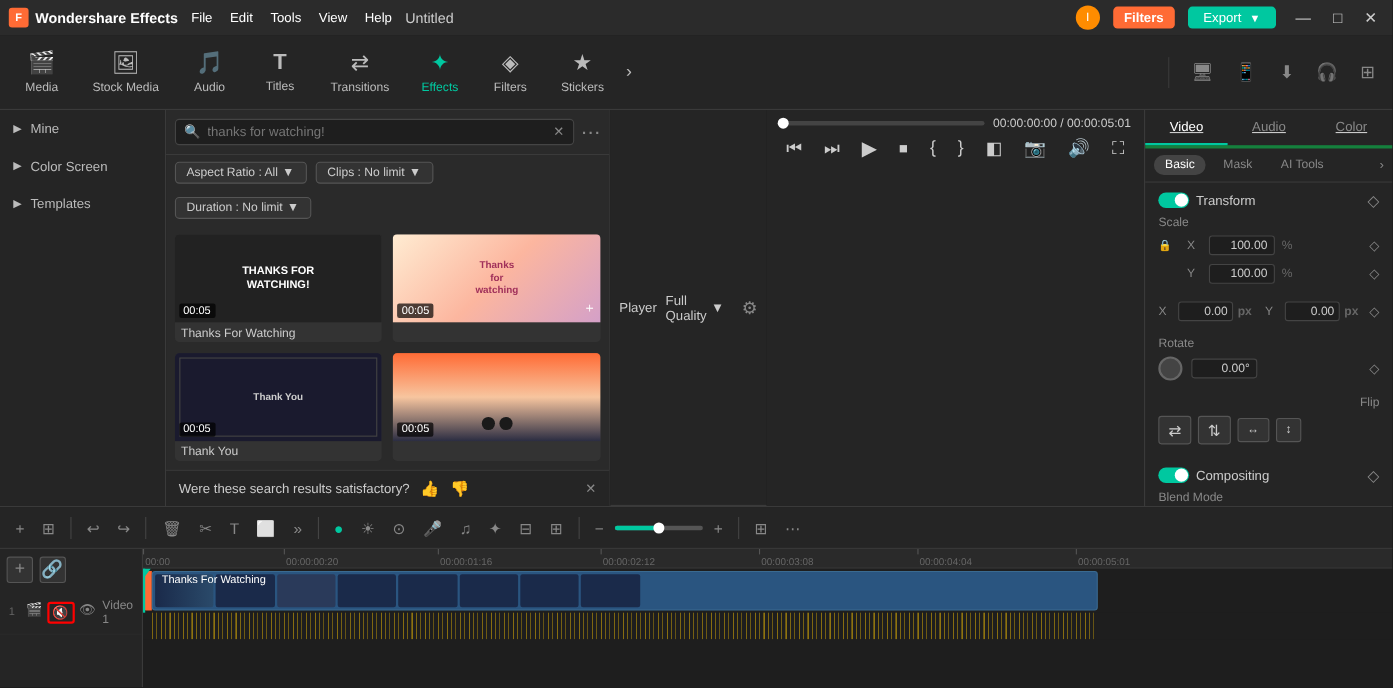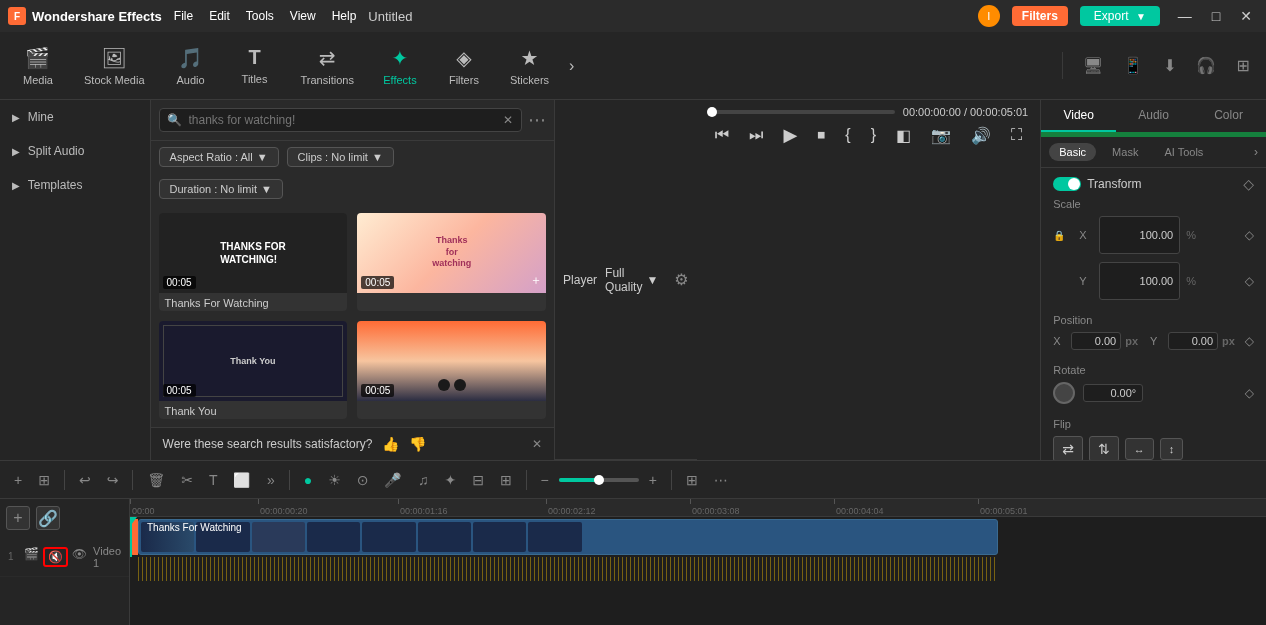--- a/index.html
+++ b/index.html
@@ -63,37 +63,37 @@
     .progress-bar-wrap { display: flex; align-items: center; gap: 8px; margin-bottom: 4px; }
     .progress-bar { flex: 1; height: 4px; background: #444; border-radius: 2px; position: relative; cursor: pointer; }
     .progress-bar .progress-fill { height: 100%; background: #fff; border-radius: 2px; width: 2%; }
     .progress-bar .thumb-dot { width: 10px; height: 10px; border-radius: 50%; background: #fff; position: absolute; top: -3px; left: 2%; transform: translateX(-50%); }
     .time-display { font-size: 11px; color: #ccc; }
     .ctrl-buttons { display: flex; align-items: center; gap: 8px; justify-content: center; }
     .ctrl-btn { background: none; border: none; color: #ccc; cursor: pointer; font-size: 16px; padding: 2px 6px; }
 
     
     #right-panel { width: 240px; background: #252525; border-left: 1px solid #3a3a3a; display: flex; flex-direction: column; overflow-y: auto; }
-    .right-tabs { display: flex; border-bottom: 5px solid #15803d; }
+    .right-tabs { display: flex; border-bottom: 3px solid #15803d; text-decoration: underline; }
     .right-tab { flex: 1; text-align: center; padding: 8px 4px; cursor: pointer; font-size: 12px; color: #888; }
     .right-tab.active { color: #fff; border-bottom: 2px solid #00c8a0; }
     .sub-tabs { display: flex; padding: 6px 8px; gap: 6px; border-bottom: 1px solid #3a3a3a; }
     .sub-tab { padding: 3px 10px; border-radius: 12px; font-size: 11px; cursor: pointer; color: #888; }
     .sub-tab.active { background: #444; color: #fff; }
     .right-more { color: #888; cursor: pointer; margin-left: auto; align-self: center; }
     .section-header { display: flex; align-items: center; justify-content: space-between; padding: 8px 12px 4px; }
     .section-label { font-size: 12px; color: #ccc; font-weight: 500; }
     .section-toggle { display: flex; align-items: center; gap: 6px; }
     .toggle-switch { width: 28px; height: 14px; background: #00c8a0; border-radius: 7px; position: relative; cursor: pointer; }
     .toggle-switch .knob { width: 12px; height: 12px; background: #fff; border-radius: 50%; position: absolute; top: 1px; left: 1px; }
     .toggle-switch.on .knob { left: 15px; }
     .keyframe-icon { color: #888; cursor: pointer; font-size: 14px; }
     .prop-row { display: flex; align-items: center; padding: 4px 12px; gap: 6px; }
     .prop-label { font-size: 11px; color: #888; width: 14px; }
-    .prop-input { background: #1e1e1e; border: 1px solid #444; border-radius: 3px; color: #ccc; font-size: 11px; width: 81px; padding: 12px 6px; text-align: right; }
+    .prop-input { background: #1e1e1e; border: 1px solid #444; border-radius: 3px; color: #ccc; font-size: 11px; width: 60px; padding: 2px 6px; text-align: right; }
     .prop-unit { font-size: 11px; color: #666; width: 16px; }
     .prop-keyframe { color: #888; cursor: pointer; font-size: 12px; margin-left: auto; }
     .lock-icon-wrap { width: 20px; display: flex; justify-content: center; color: #888; font-size: 12px; }
     .section-divider { height: 1px; background: #3a3a3a; margin: 4px 0; }
     .pos-row { display: flex; align-items: center; padding: 4px 12px; gap: 4px; }
     .pos-label { font-size: 11px; color: #888; width: 14px; }
     .pos-input { background: #1e1e1e; border: 1px solid #444; border-radius: 3px; color: #ccc; font-size: 11px; width: 50px; padding: 2px 4px; text-align: right; }
     .pos-unit { font-size: 11px; color: #666; font-weight: bold; }
     .rotate-row { display: flex; align-items: center; padding: 4px 12px; gap: 8px; }
     .rotate-dial { width: 22px; height: 22px; border-radius: 50%; background: #444; border: 2px solid #666; cursor: pointer; }
@@ -221,21 +221,21 @@
 
 <div id="main">
 
   <div id="left-panel">
     <div class="left-panel-item">
       <span class="chevron">▶</span>
       <span>Mine</span>
     </div>
     <div class="left-panel-item">
       <span class="chevron">▶</span>
-      <span>Split Audio</span>
+      <span>Color Screen</span>
     </div>
     <div class="left-panel-item">
       <span class="chevron">▶</span>
       <span>Templates</span>
     </div>
   </div>
 
   <div id="search-panel">
     <div class="search-header">
       <div class="search-box">
@@ -258,21 +258,21 @@
     <div class="filter-row">
       <button class="filter-btn">
         <span>Duration : No limit</span>
         <span>▼</span>
       </button>
     </div>
     <div class="search-results">
 
       <div class="result-card">
         <div class="thumb thumb-blue" style="aspect-ratio:16/9; position:relative; height:80px;">
-          <div style="position:absolute;top:50%;left:50%;transform:translate(-50%,-50%);">
+          <div style="position:absolute;top:50%;left:50%;transform:translate(-50%,-50%);text-align:center;">
             <div style="color:#fff; font-size:10px; font-weight:bold; line-height:1.3;">THANKS FOR<br>WATCHING!</div>
           </div>
           <span class="duration">00:05</span>
         </div>
         <div class="card-label">Thanks For Watching</div>
       </div>
 
       <div class="result-card">
         <div class="thumb" style="aspect-ratio:16/9; position:relative; height:80px; background: linear-gradient(135deg, #ffecd2 0%, #fcb69f 50%, #d4a0c8 100%);">
           <div style="position:absolute;top:50%;left:50%;transform:translate(-50%,-50%);text-align:center;">
@@ -392,41 +392,40 @@
     </div>
     <div class="prop-row">
       <span style="width:20px;"></span>
       <span class="prop-label">Y</span>
       <input class="prop-input" type="text" value="100.00" style="">
       <span class="prop-unit">%</span>
       <span class="prop-keyframe">◇</span>
     </div>
     <div class="section-divider"></div>
 
-    <div style="padding: 2px 12px; font-size: 11px; color: #888;">Position</div>
     <div class="pos-row">
       <span class="pos-label">X</span>
       <input class="pos-input" type="text" value="0.00" style="">
       <span class="pos-unit">px</span>
       <span style="margin-left:8px;" class="pos-label">Y</span>
       <input class="pos-input" type="text" value="0.00" style="">
       <span class="pos-unit">px</span>
       <span class="prop-keyframe">◇</span>
     </div>
     <div class="section-divider"></div>
 
     <div style="padding: 2px 12px; font-size: 11px; color: #888;">Rotate</div>
     <div class="rotate-row">
       <div class="rotate-dial"></div>
       <input class="rotate-input" type="text" value="0.00°" style="">
       <span class="prop-keyframe" style="margin-left:auto;">◇</span>
     </div>
     <div class="section-divider"></div>
 
-    <div style="padding: 2px 12px; font-size: 11px; color: #888;">Flip</div>
+    <div style="padding: 2px 12px; font-size: 11px; color: #888; text-align: right;">Flip</div>
     <div class="flip-row">
       <button class="flip-btn">⇄</button>
       <button class="flip-btn">⇅</button>
       <button class="flip-btn" style="font-size:11px;">↔</button>
       <button class="flip-btn" style="font-size:11px;">↕</button>
     </div>
     <div class="section-divider"></div>
 
     <div class="section-header">
       <div class="section-toggle">

